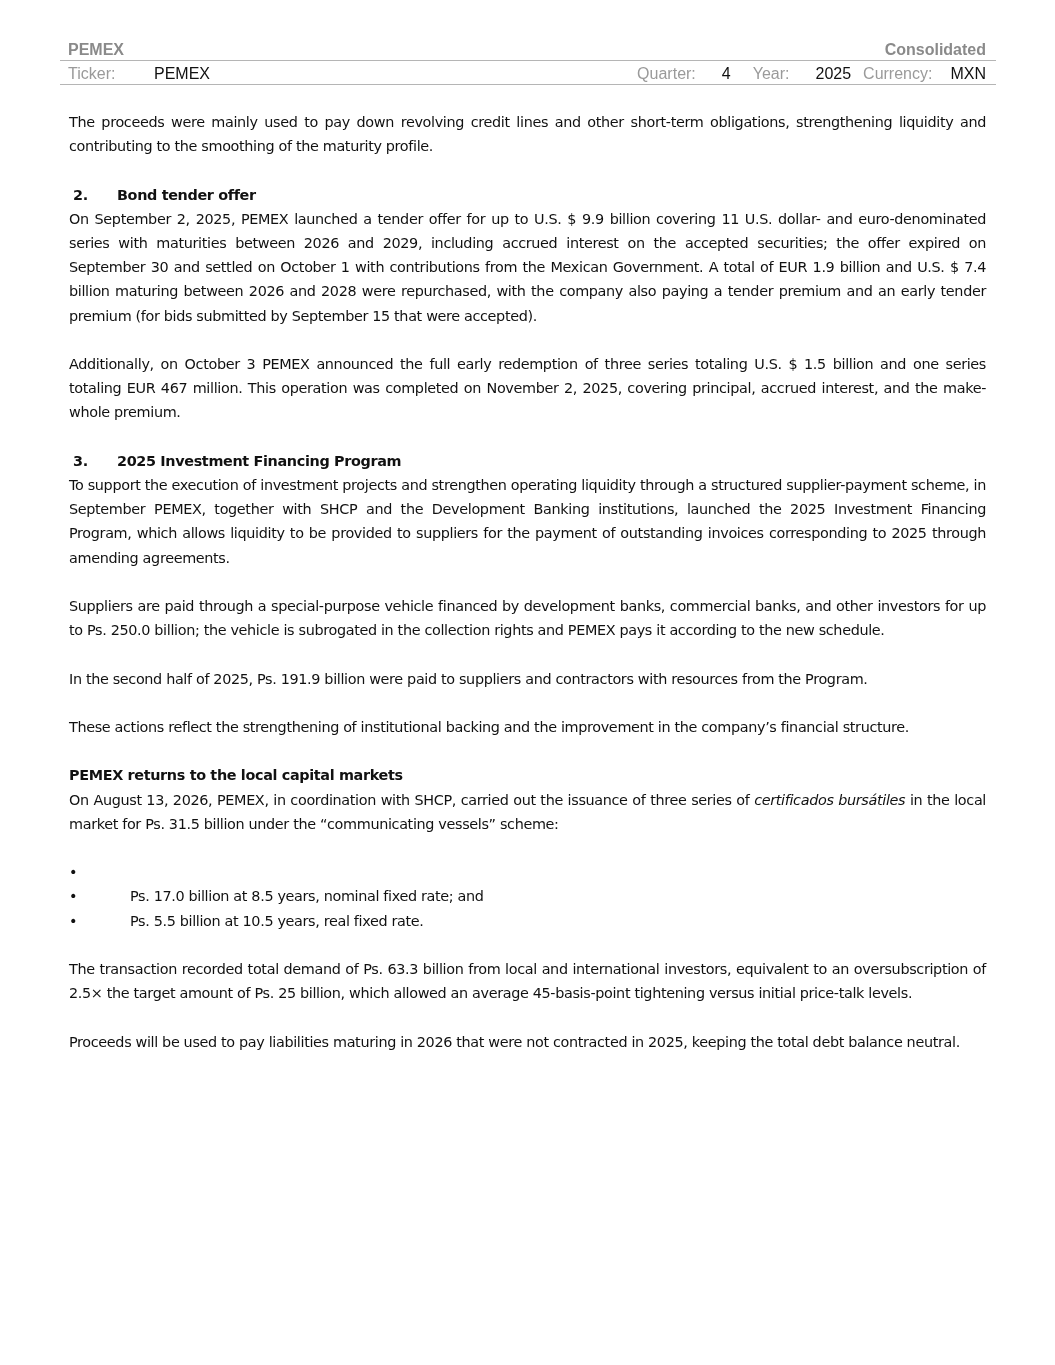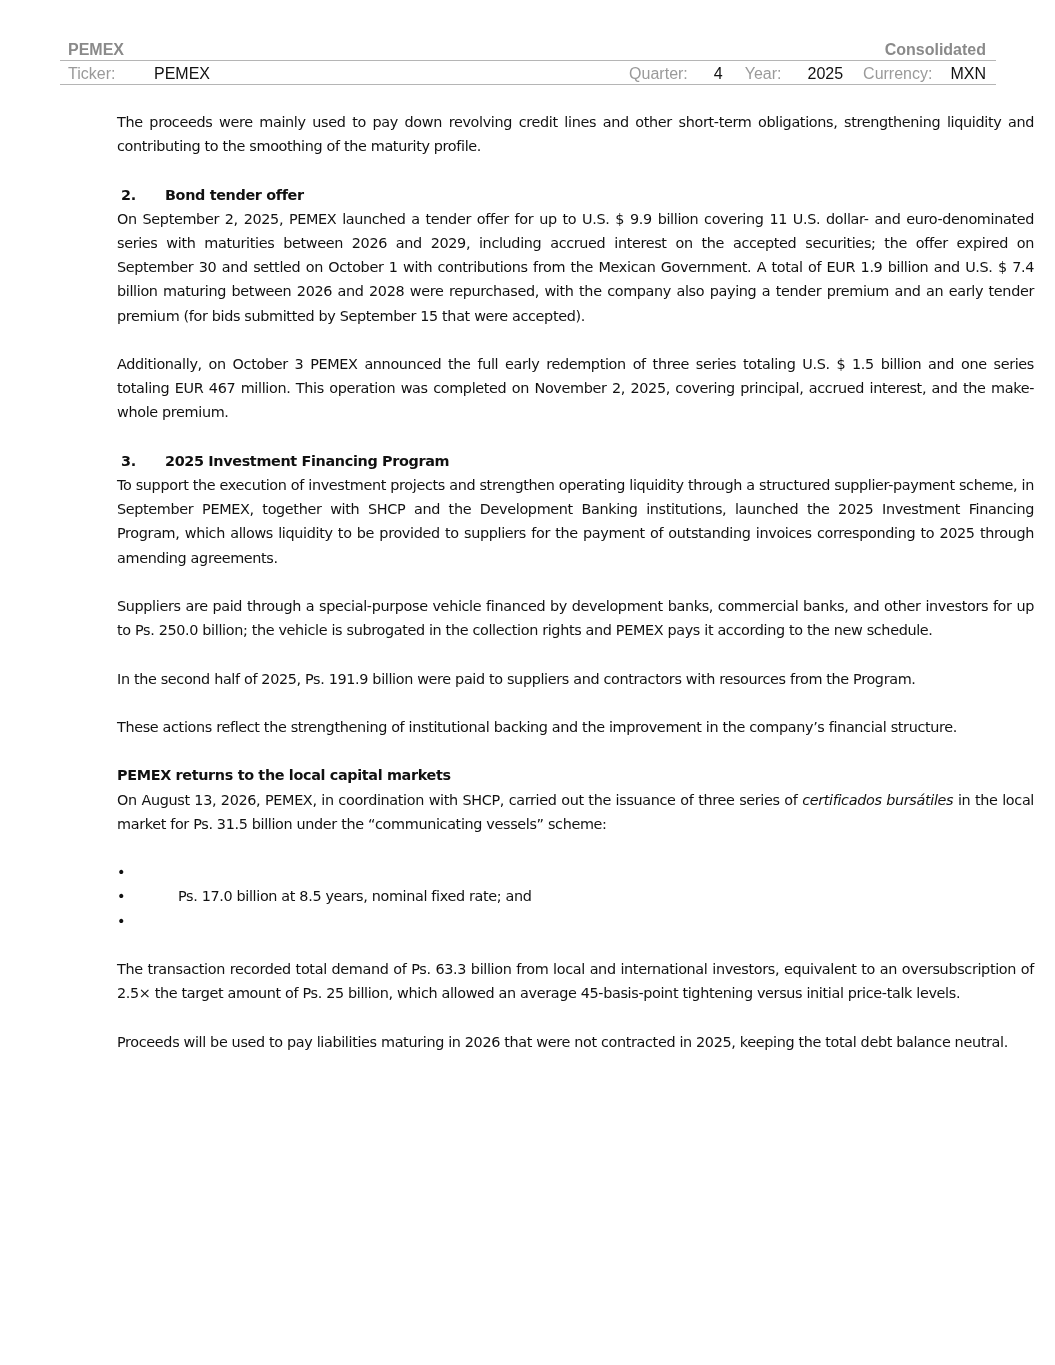--- a/index.html
+++ b/index.html
@@ -6,21 +6,21 @@
   body { width: 1055px; height: 1365px; position: relative; overflow: hidden; }
   .hdr { position: absolute; left: 68px; width: 918px; font-family: "Liberation Sans", sans-serif; }
   .hdr-top { top: 37px; height: 22px; display: flex; justify-content: space-between; align-items: flex-end; font-weight: bold; font-size: 16px; color: #8a8a8a; }
   .rule { position: absolute; left: 60px; width: 936px; height: 0; border-top: 1.5px solid #b5b5b5; }
   .rule1 { top: 60px; }
   .rule2 { top: 84px; }
   .hdr-sub { top: 61px; height: 22px; display: flex; align-items: flex-end; font-size: 16px; }
   .lbl { color: #9a9a9a; }
   .val { color: #111; }
   .sp { flex: 1; }
-  .content { position: absolute; left: 69px; top: 110px; width: 917px; font-family: "DejaVu Sans", sans-serif; font-size: 14.4px; line-height: 24.2px; color: #111; letter-spacing: -0.35px; margin-left: 48px; }
+  .content { position: absolute; left: 69px; top: 110px; width: 917px; font-family: "DejaVu Sans", sans-serif; font-size: 14.4px; line-height: 24.2px; color: #111; letter-spacing: -0.35px; }
   .content p { margin: 0 0 24.2px 0; text-align: justify; }
   .h { font-weight: bold; margin: 0; display: flex; }
   .h .num { width: 48px; padding-left: 4px; box-sizing: border-box; }
   .bullets { margin: 0 0 24.2px 0; padding: 0; list-style: none; }
   .bullets li { display: flex; }
   .bullets li .dot { width: 61px; }
   .footer { position: absolute; right: 69px; top: 1373px; font-family: "DejaVu Sans", sans-serif; font-size: 16px; color: #111; }
 </style>
 </head>
 <body>
@@ -30,21 +30,21 @@
   <span>Consolidated</span>
 </div>
 <div class="rule rule1"></div>
 <div class="hdr hdr-sub">
   <span class="lbl" style="width:86px">Ticker:</span>
   <span class="val">PEMEX</span>
   <span class="sp"></span>
   <span class="lbl" style="margin-right:26px">Quarter:</span>
   <span class="val" style="margin-right:22px">4</span>
   <span class="lbl" style="margin-right:26px">Year:</span>
-  <span class="val" style="margin-right:20px">2025</span>
+  <span class="val" style="margin-right:12px">2025</span>
   <span class="lbl" style="margin-right:18px">Currency:</span>
   <span class="val">MXN</span>
 </div>
 <div class="rule rule2"></div>
 
 <div class="content">
   <p>The proceeds were mainly used to pay down revolving credit lines and other short-term obligations, strengthening liquidity and contributing to the smoothing of the maturity profile.</p>
 
   <div class="h">
     <span class="num">2.</span>
@@ -70,20 +70,21 @@
   <ul class="bullets">
     <li>
         <span class="dot">•</span>
       </li>
     <li>
         <span class="dot">•</span>
         <span>Ps. 17.0 billion at 8.5 years, nominal fixed rate; and</span>
       </li>
     <li>
         <span class="dot">•</span>
+        <span>Ps. 5.5 billion at 10.5 years, real fixed rate.</span>
       </li>
   </ul>
 
   <p>The transaction recorded total demand of Ps. 63.3 billion from local and international investors, equivalent to an oversubscription of 2.5× the target amount of Ps. 25 billion, which allowed an average 45-basis-point tightening versus initial price-talk levels.</p>
   <p>Proceeds will be used to pay liabilities maturing in 2026 that were not contracted in 2025, keeping the total debt balance neutral.</p>
 </div>
 
 <div class="footer">37 of 130</div>
 
 </body></html>

